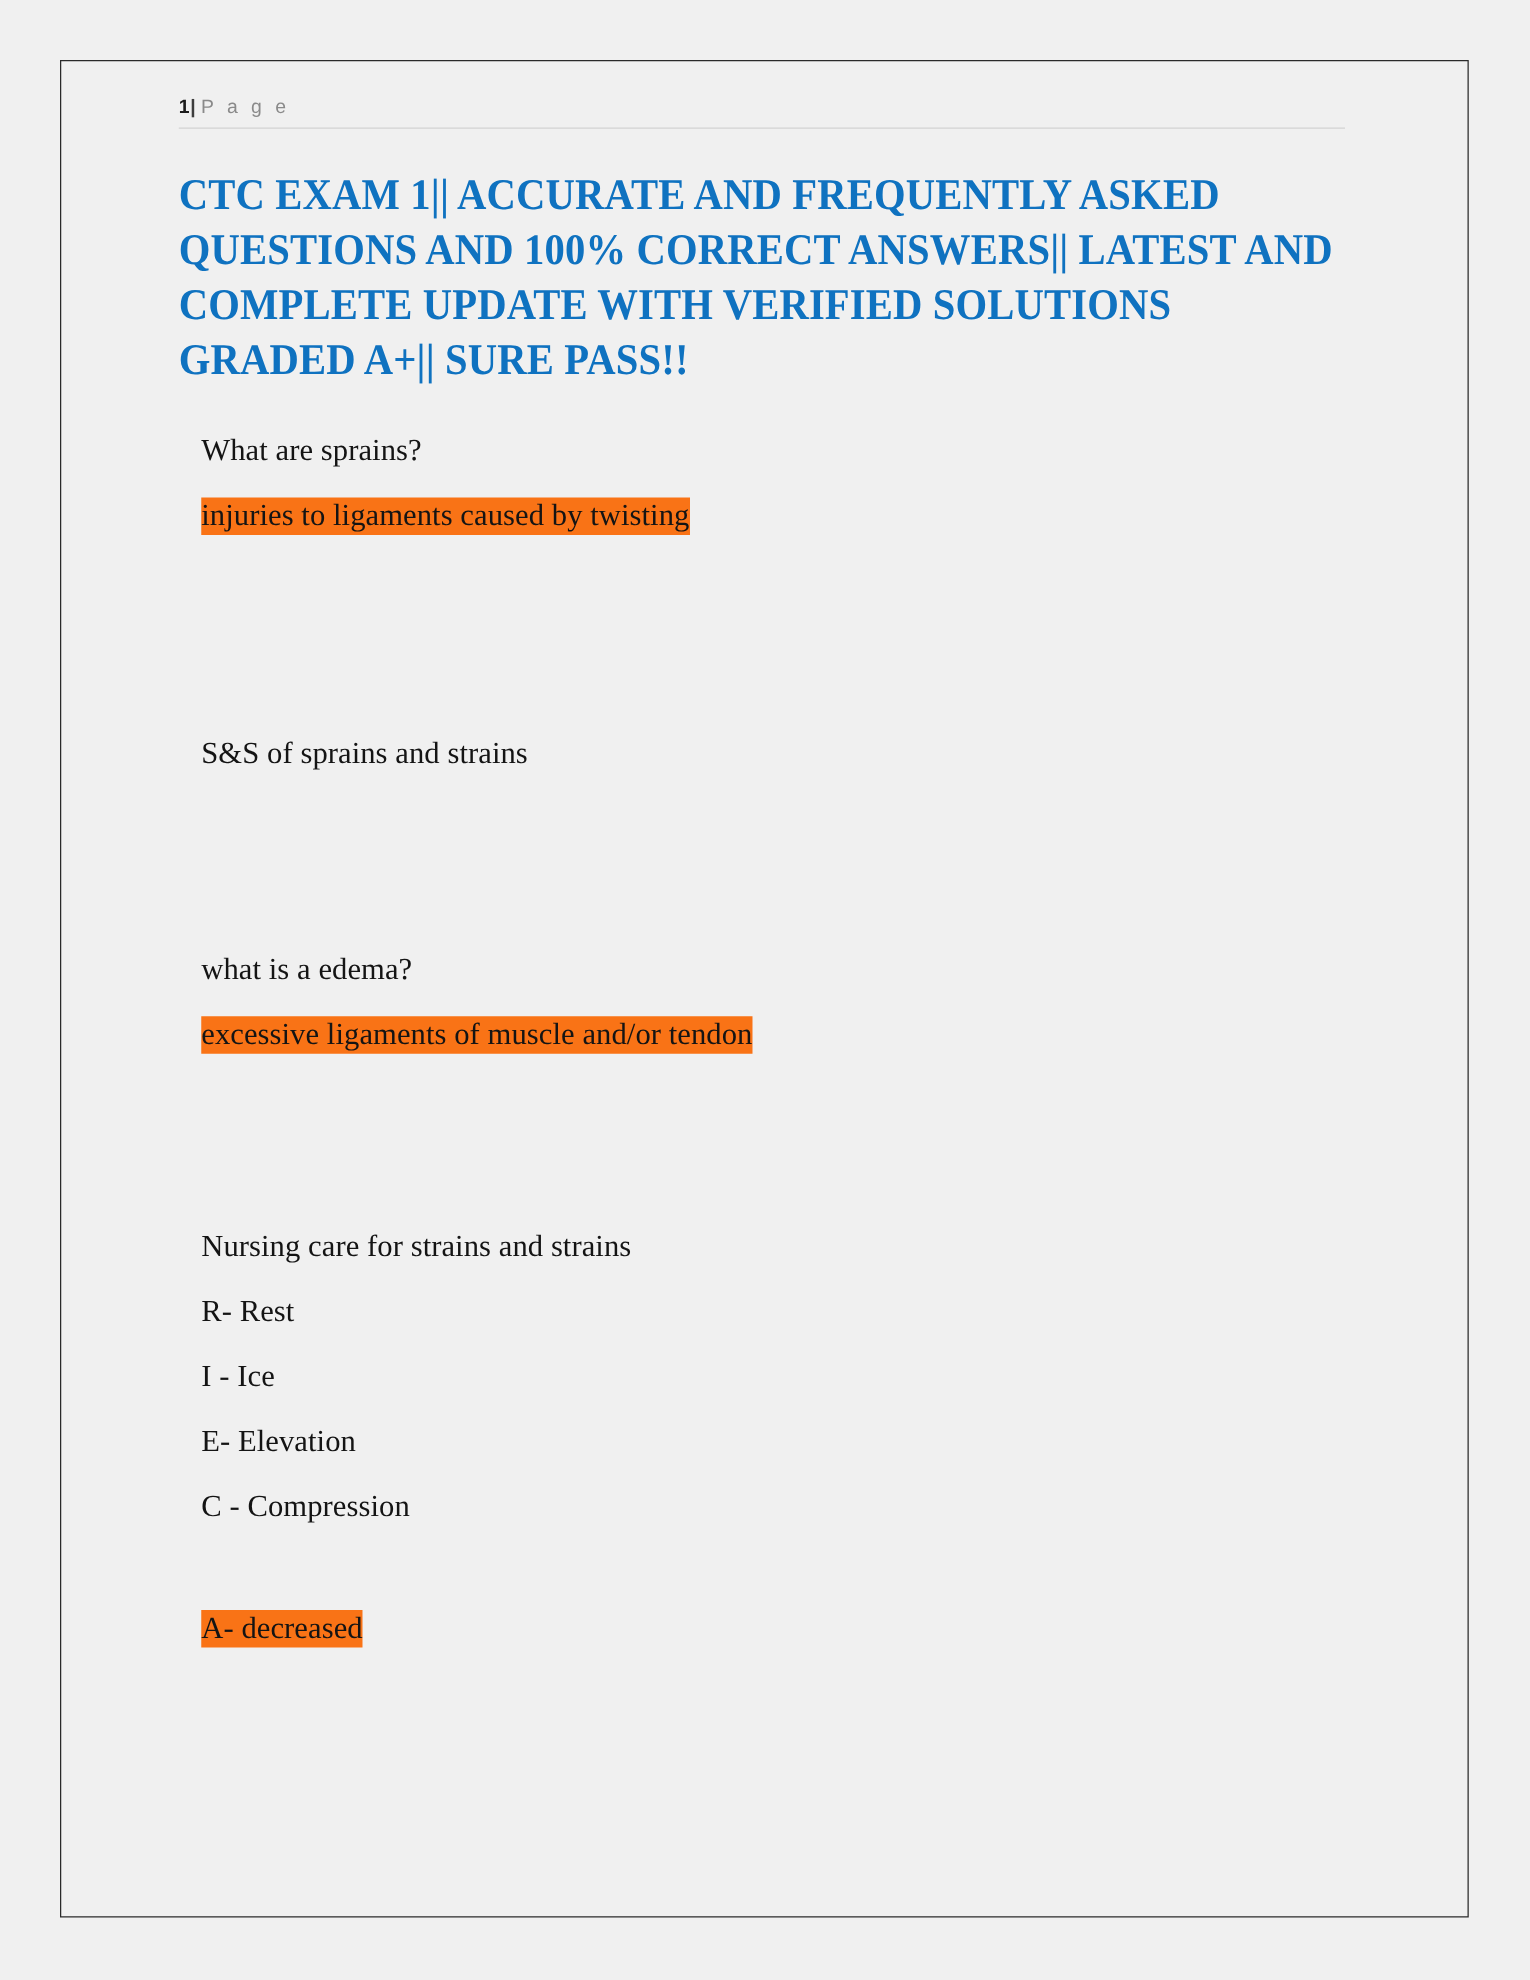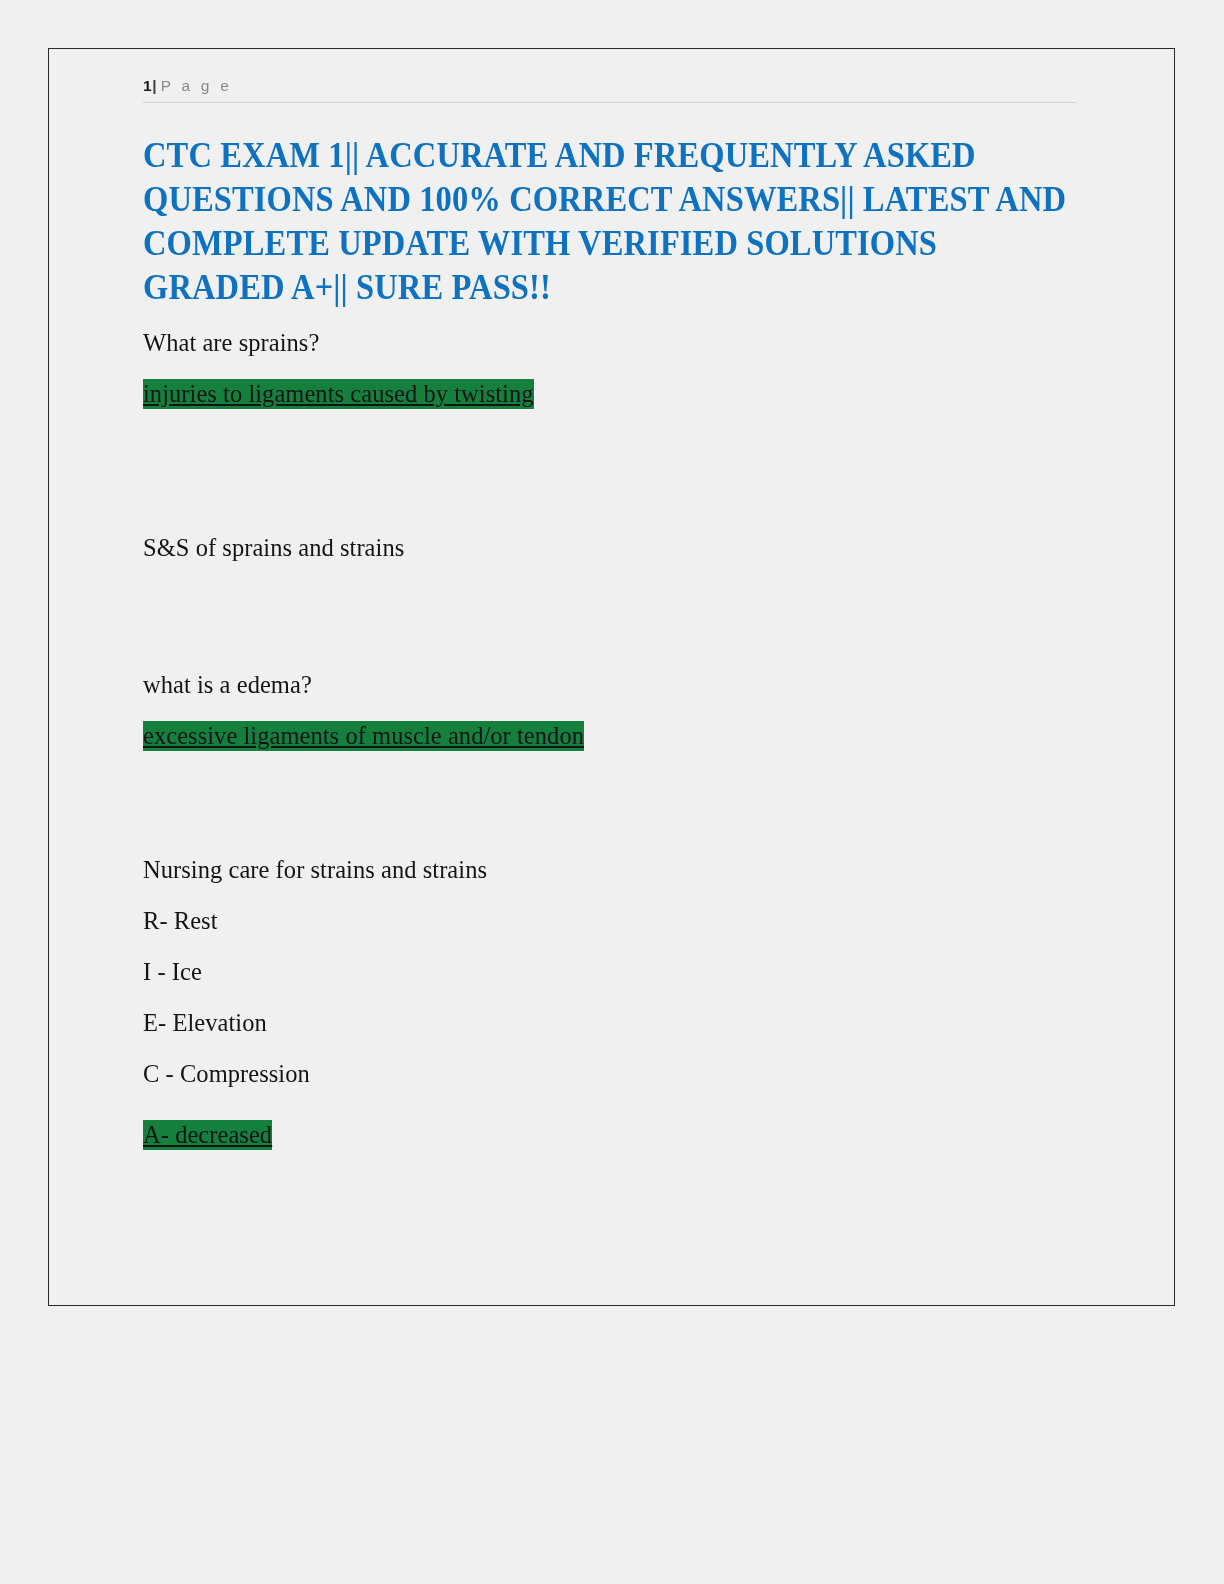--- a/index.html
+++ b/index.html
@@ -14,21 +14,21 @@
     font-family: "Liberation Serif", "DejaVu Serif", serif;
     -webkit-font-smoothing: antialiased;
     overflow: hidden;
   }
 
   .page-frame {
     position: absolute;
     left: 48px;
     top: 48px;
     width: 1127px;
-    height: 1258px;
+    height: 1486px;
     border: 1.5px solid #2a2a2a;
     box-sizing: border-box;
     background: #f0f0f0;
   }
 
   .page-inner {
     position: absolute;
     left: 94px;       
     top: 20px;
     width: 935px;     
@@ -78,35 +78,34 @@
     transform: scaleX(0.93);
     transform-origin: left top;
     width: 1005px;
   }
 
   
   .body-content {
     padding-top: 16px;
   }
   .para {
-    margin: 0;
+    margin: 18px;
     font-size: 24.5px;
     line-height: 34px;
     color: #141414;
     letter-spacing: 0.05px;
   }
   .para + .para {
     margin-top: 17px;
   }
   .hl {
-    background: #15803d;
+    background: #f97316;
     box-decoration-break: clone;
     -webkit-box-decoration-break: clone;
     padding: 1px 0 2px 0;
-    text-decoration: underline;
   }
   .spacer-xl { height: 120px; }
   .spacer-lg { height: 103px; }
   .spacer-md { height: 100px; }
   .spacer-sm { height: 27px; }
   .answer-block { max-width: 900px; }
 </style>
 </head>
 <body>
 

